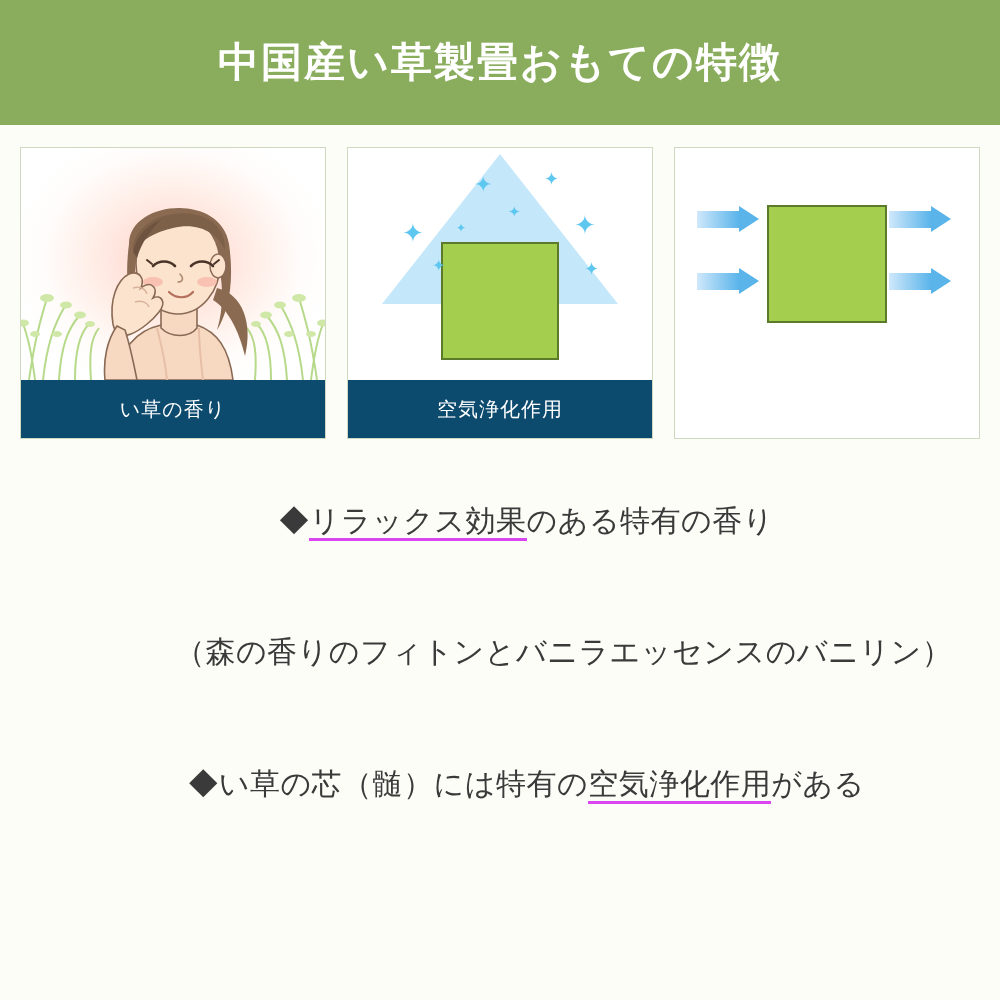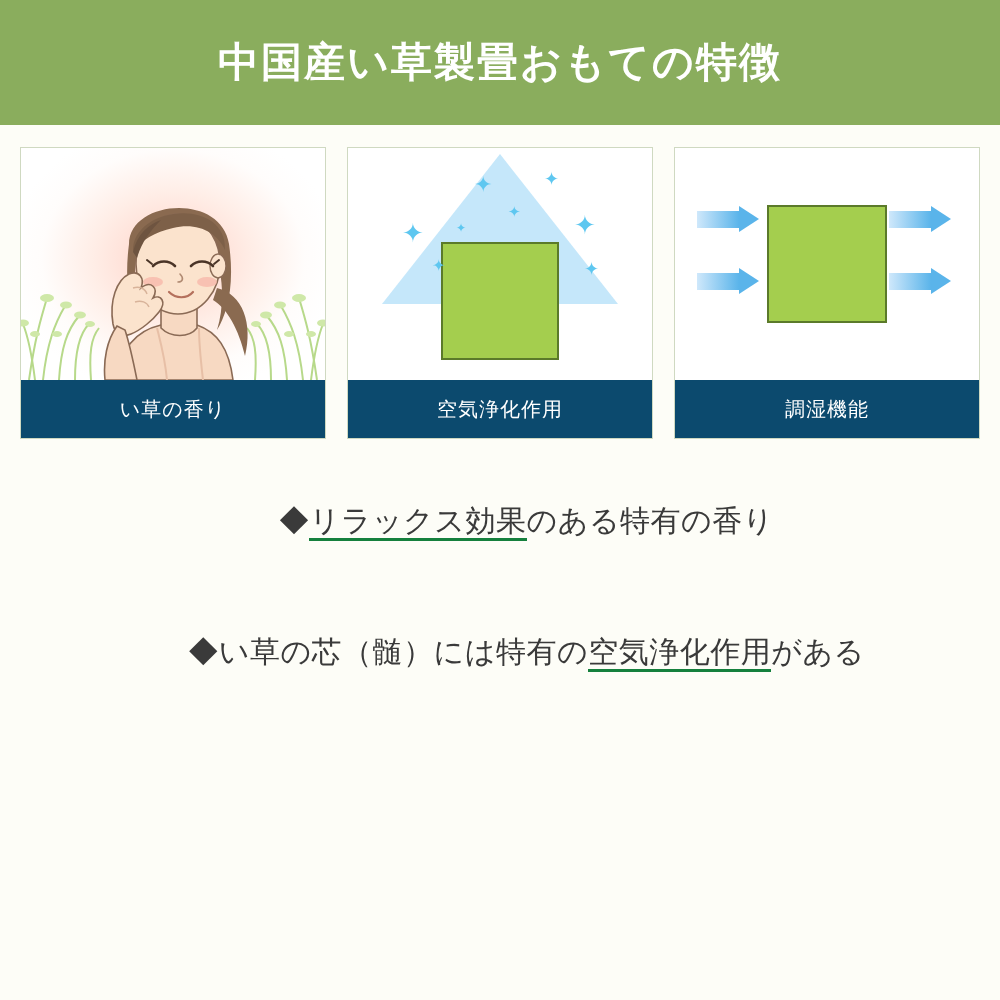--- a/index.html
+++ b/index.html
@@ -146,21 +146,21 @@
   .bullet-line {
     white-space: pre;
     margin-bottom: 1px;
   }
   .bullet-line.indent-1 { padding-left: 74px; }
   .bullet-line.indent-2 { padding-left: 400px; }
   .mark {
     color: #3a3a3a;
   }
   .uline {
-    border-bottom: 3px solid #15803d;
+    border-bottom: 3px solid #d946ef;
     padding-bottom: 1px;
   }
 </style>
 </head>
 <body>
 
 <div class="page">
 
   <div class="header">
     <div class="header-title">中国産い草製畳おもての特徴</div>
@@ -280,29 +280,31 @@
 
         <div class="arrow" style="left:214px;top:58px;">
           <div class="shaft" style="background:linear-gradient(90deg,#cfe8fb,#5ab4ea);"></div>
           <div class="head" style="border-left:20px solid #5ab4ea;"></div>
         </div>
         <div class="arrow" style="left:214px;top:120px;">
           <div class="shaft" style="background:linear-gradient(90deg,#cfe8fb,#5ab4ea);"></div>
           <div class="head" style="border-left:20px solid #5ab4ea;"></div>
         </div>
       </div>
-      <div class="card-label">調湿機能</div>
     </div>
 
   </div>
 
   <div class="bullets">
     <div class="bullet-line">
       <span class="mark">◆</span><span class="uline">リラックス効果</span><span>のある特有の香り</span>
     </div>
+    <div class="bullet-line indent-1">
+      <span>（森の香りのフィトンとバニラエッセンスのバニリン）</span>
+    </div>
     <div class="bullet-line">
       <span class="mark">◆</span><span>い草の芯（髄）には特有の</span><span class="uline">空気浄化作用</span><span>がある</span>
     </div>
     <div class="bullet-line indent-2">
       
     </div>
 
   </div>
 
 </div>

